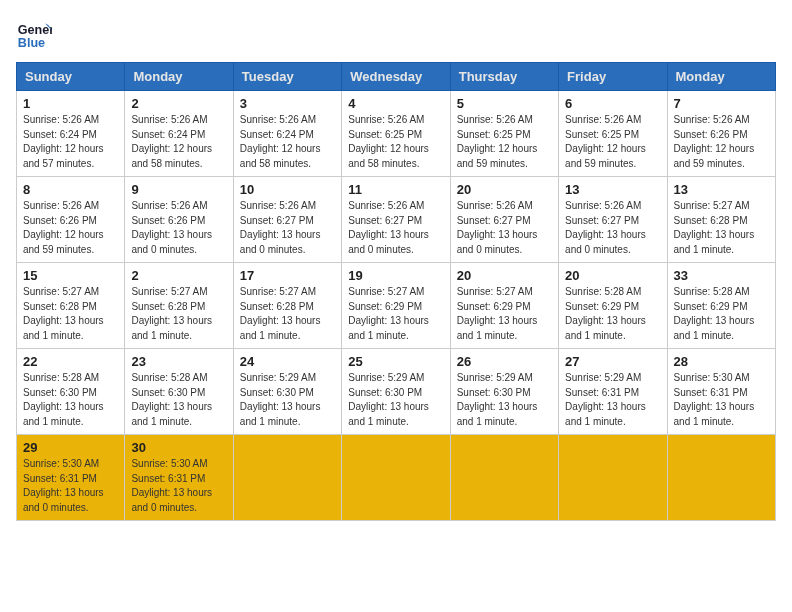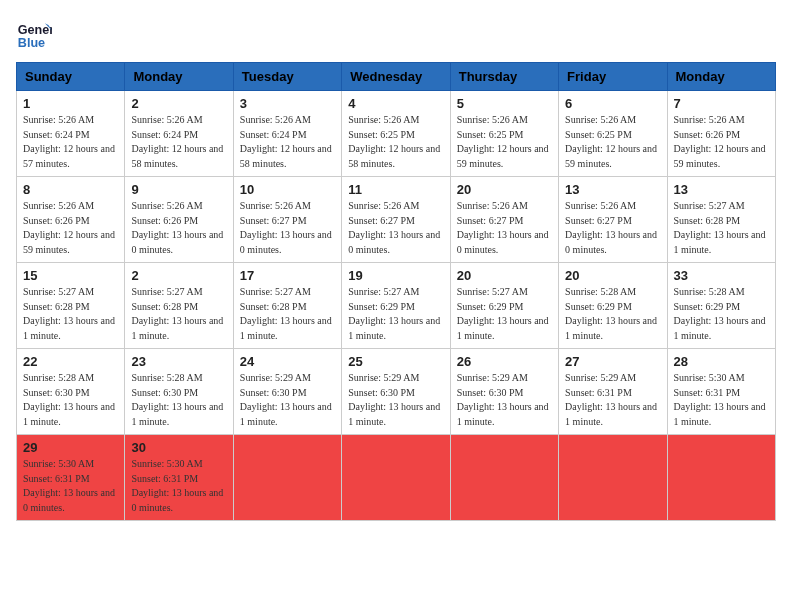--- a/index.html
+++ b/index.html
@@ -37,51 +37,50 @@
       font-size: 14px;
       color: #333;
     }
     .calendar {
       width: 100%;
       border-collapse: collapse;
       border: 1px solid #ccc;
     }
     .calendar th {
       background: #2a6ebb;
-      color: #000000;
+      color: #e5e5e5;
       font-size: 13px;
       font-weight: bold;
       padding: 6px 8px;
       text-align: left;
       border: 1px solid #1a5aaa;
     }
     .calendar td {
       border: 1px solid #ccc;
       vertical-align: top;
       padding: 5px 6px;
       width: 108px;
       min-height: 80px;
       font-size: 10.5px;
       color: #222;
       background: #fff;
     }
     .calendar tr:last-child td {
-      background: #ef4444;
+      background: #eab308;
     }
     .day-num {
       font-size: 13px;
       font-weight: bold;
       display: block;
       margin-bottom: 2px;
     }
     .day-info {
       font-size: 10px;
       line-height: 1.45;
       color: #333;
-      font-family: Liberation Serif, serif;
     }
     .empty-cell {
       background: #f9f9f9;
     }
   </style>
 </head>
 <body>
 
 <div class="header-area">
   <div class="logo">

